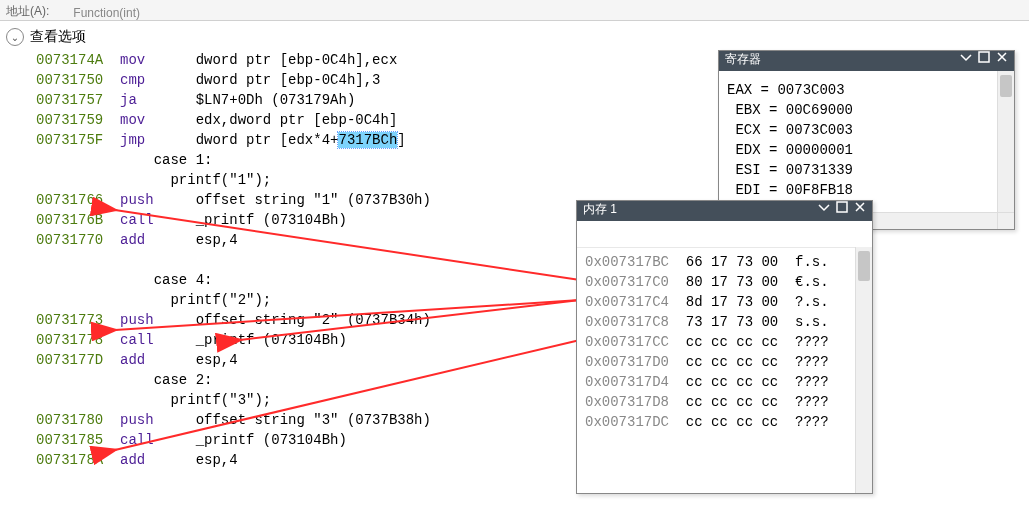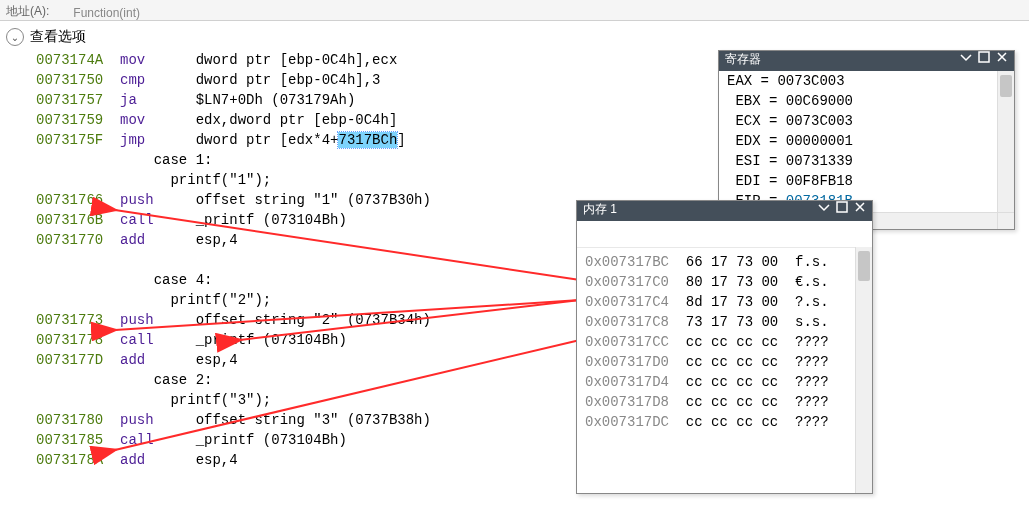--- a/index.html
+++ b/index.html
@@ -16,21 +16,21 @@
   .hl{background:#7dd3fc;outline:1px dotted #6aa0ff}
   .panel{position:absolute;border:1px solid #888;background:#fff;box-shadow:2px 2px 4px rgba(0,0,0,.15)}
   .phead{height:20px;background:#444f5a;color:#fff;display:flex;align-items:flex-start;padding:0 6px;font-family:'Microsoft YaHei',SimSun,sans-serif;font-size:12px}
   .phead .spacer{flex:1}
   .phead .wbtn{width:12px;height:12px;margin-left:6px;display:inline-block;position:relative}
   .phead .wbtn svg{stroke:#fff;fill:none}
   .pbody{position:relative;background:#fff}
   .pbody .sbv{position:absolute;right:0;top:0;bottom:0;width:16px;background:#f0f0f0;border-left:1px solid #ddd}
   .pbody .sbv .thumb{position:absolute;left:2px;right:2px;top:4px;height:22px;background:#c6c6c6;border-radius:2px}
   .pbody .sbv .thumb2{top:4px;height:30px}
-  .reg-lines{padding:0 8px;line-height:20px;white-space:pre;background:#fff}
+  .reg-lines{padding:9px 8px;line-height:20px;white-space:pre;background:#fff}
   .regv{color:#000}
   .regv.red{color:#0369a1}
   .mem-lines{padding:4px 8px;line-height:20px;white-space:pre}
   .mem-addr{color:#888}
   .mem-hex{color:#000}
   .mem-asc{color:#000}
   svg.arrows{position:absolute;left:0;top:0;pointer-events:none}
   .sbh{position:absolute;left:0;right:16px;bottom:0;height:16px;background:#f0f0f0;border-top:1px solid #ddd}
   .sbh .thumb{position:absolute;top:2px;bottom:2px;left:4px;width:40px;background:#c6c6c6;border-radius:2px}
   .corner{position:absolute;right:0;bottom:0;width:16px;height:16px;background:#f0f0f0;border-left:1px solid #ddd;border-top:1px solid #ddd}

